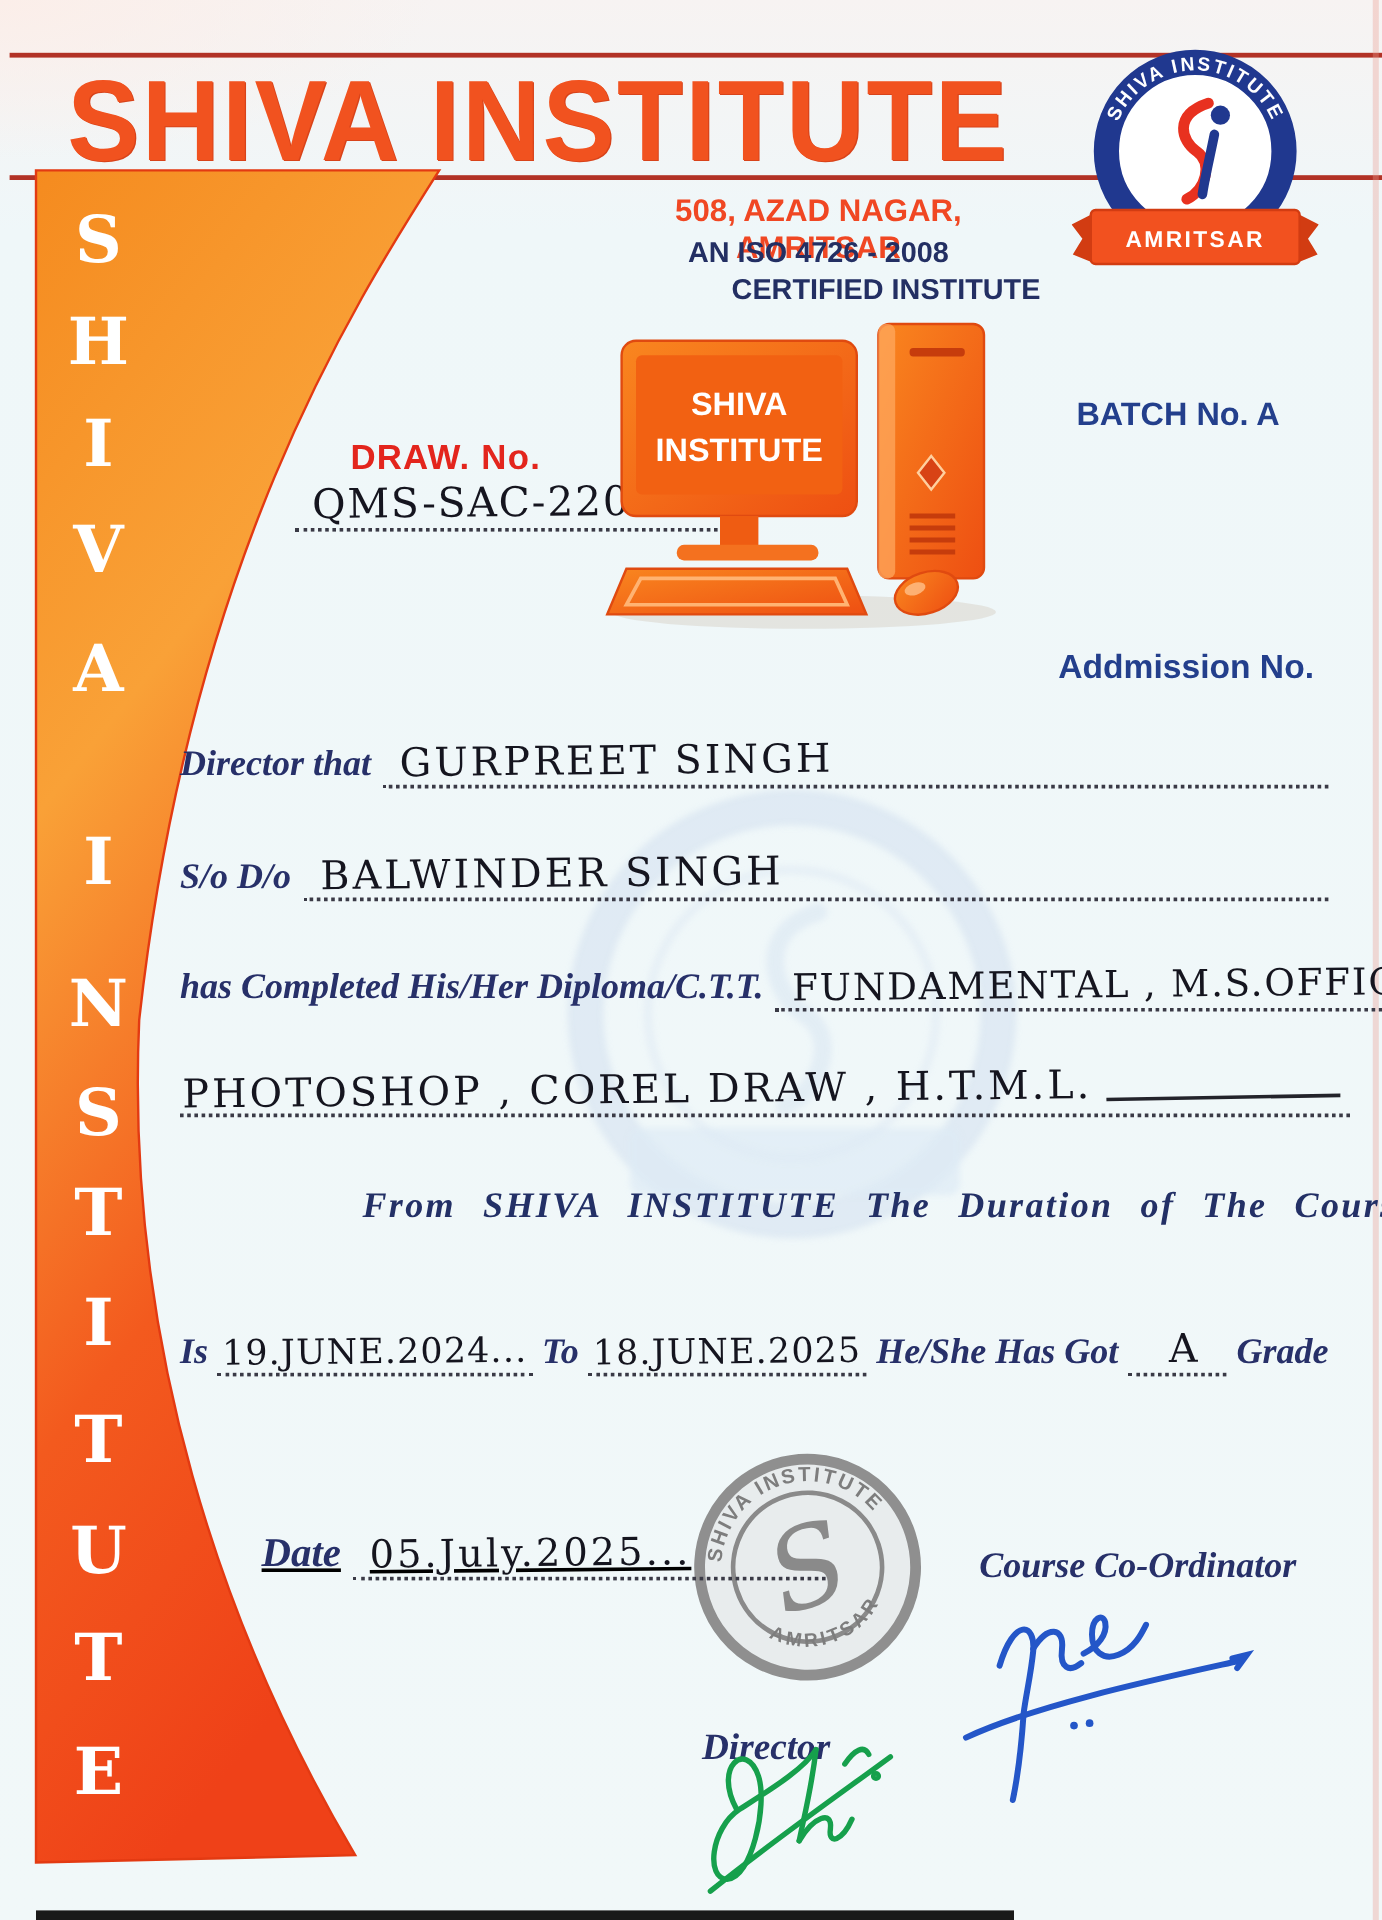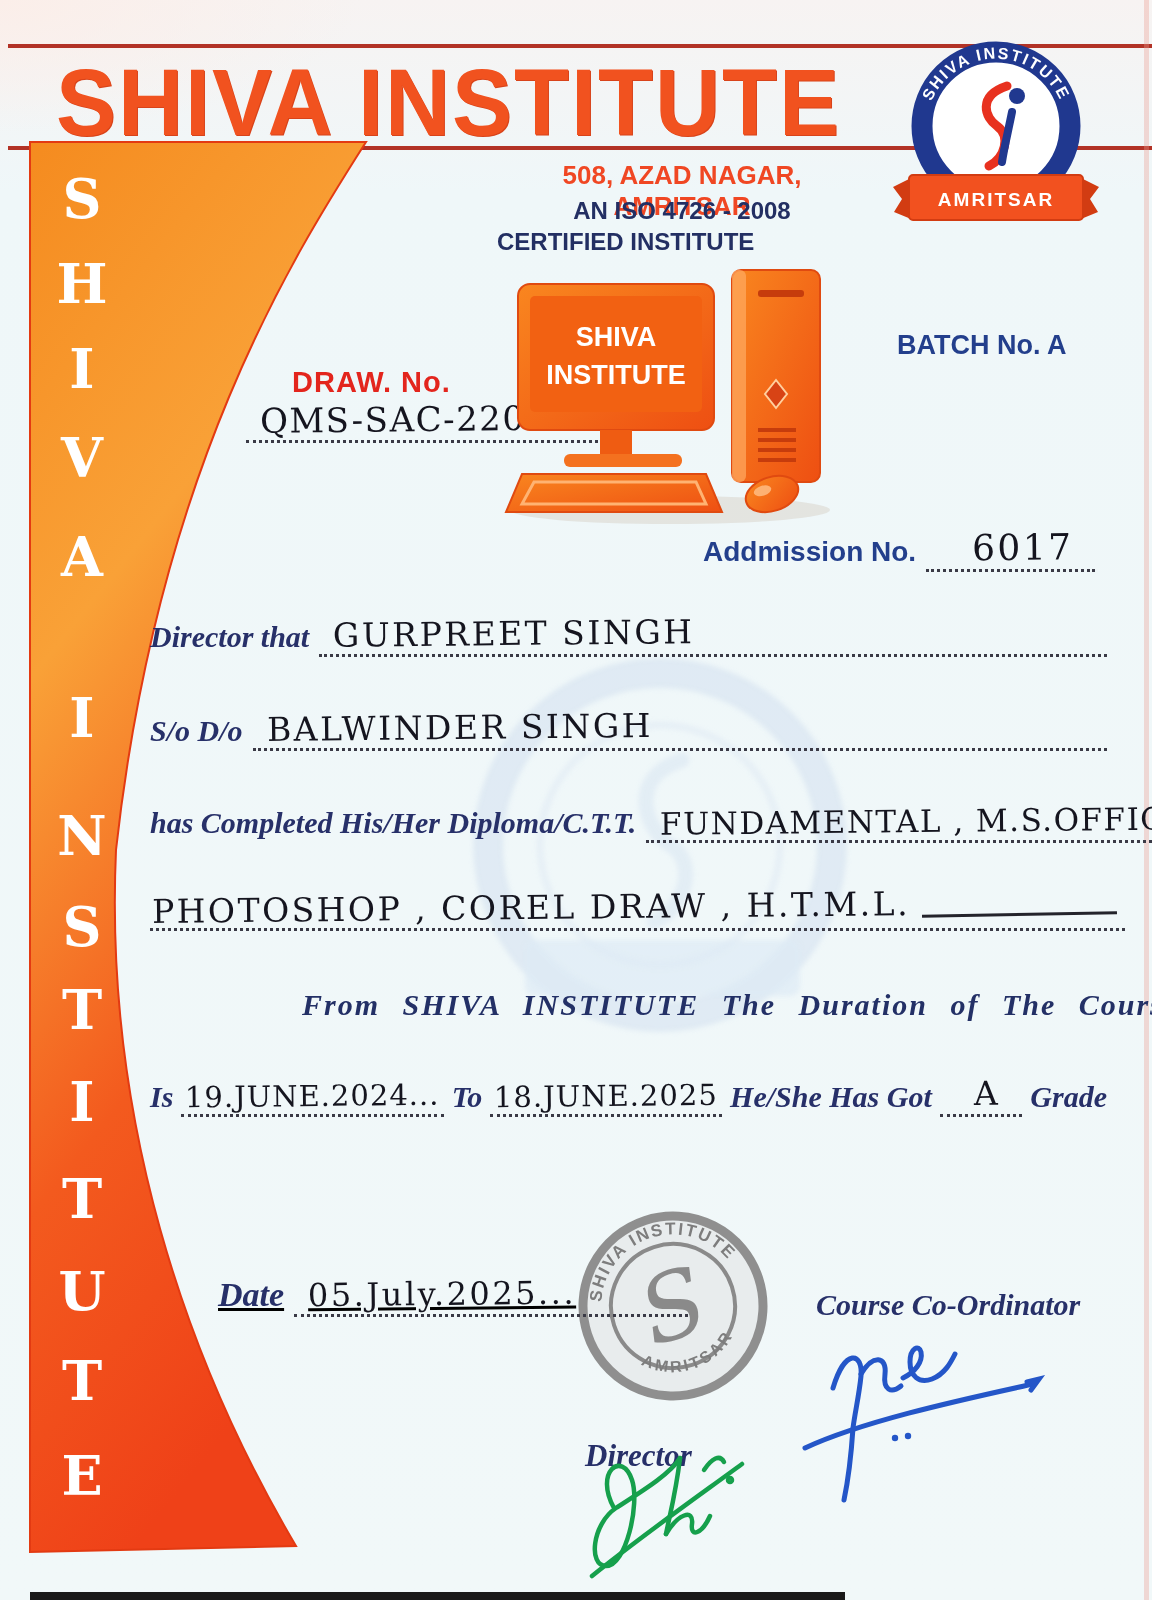--- a/index.html
+++ b/index.html
@@ -11,33 +11,33 @@
   .abs{position:absolute;}
   
   .redline{position:absolute;left:8px;right:0;height:4px;background:#b23226;}
   .title{position:absolute;left:56px;top:54px;font-size:90px;line-height:1;font-weight:800;
          color:#f1521f;letter-spacing:2px;transform:scaleY(1.06);transform-origin:top left;
          text-shadow:1px 1px 0 #d8431a;}
   .addr{position:absolute;left:497px;top:160px;width:370px;text-align:center;
         font-weight:700;font-size:26px;color:#f04723;}
   .iso{position:absolute;left:497px;top:197px;width:370px;text-align:center;
        font-weight:700;font-size:24px;color:#232f63;}
-  .cinst{position:absolute;left:497px;top:228px;width:370px;text-align:left;
+  .cinst{position:absolute;left:497px;top:228px;width:370px;text-align:right;
         font-weight:700;font-size:24px;color:#232f63;}
   .batch{position:absolute;left:897px;top:330px;font-weight:700;font-size:27px;color:#233f8c;}
   
   .certlbl{position:absolute;left:292px;top:366px;font-weight:700;font-size:29px;
            color:#e3251d;letter-spacing:1px;}
   
   .row{position:absolute;display:flex;align-items:flex-end;gap:10px;}
   .it{font-family:"Liberation Serif",serif;font-style:italic;font-weight:600;
       font-size:30px;color:#273069;white-space:nowrap;padding-bottom:3px;}
   .fill{flex:1;border-bottom:3px dotted #3a3a46;min-height:42px;
         display:flex;align-items:flex-end;position:relative;}
-  .fx{flex:0 0 auto;}
+  .fx{flex:0 0 auto;margin-top:30px;}
   .hw{font-family:"DejaVu Serif",serif;font-size:33px;color:#15151f;letter-spacing:2.5px;
       white-space:nowrap;transform:rotate(-0.6deg);padding:0 4px 1px 14px;}
   .hw.sm{font-size:29px;letter-spacing:1px;padding-left:4px;}
   .dash{height:0;border-top:3px solid #23232b;flex:0 0 195px;margin:0 8px 12px 8px;
         transform:rotate(-1deg);}
   .fromline{position:absolute;left:152px;top:988px;width:960px;
         font-family:"Liberation Serif",serif;font-style:italic;font-weight:700;
         font-size:30px;color:#233066;letter-spacing:2px;word-spacing:13px;white-space:nowrap;}
   
   .botstrip{position:absolute;left:30px;bottom:0;width:815px;height:8px;background:#191919;}
@@ -160,25 +160,22 @@
       <path d="M22,212 L206,212 L222,250 L6,250 Z" fill="url(#cg)" stroke="#e04a10" stroke-width="2"></path>
       <path d="M34,220 L196,220 L206,242 L22,242 Z" fill="none" stroke="#ffb372" stroke-width="3"></path>
     </g>
     <g transform="rotate(-18 272 232)">
       <ellipse cx="272" cy="232" rx="27" ry="17" fill="url(#cg)" stroke="#e04a10" stroke-width="2"></ellipse>
       <ellipse cx="264" cy="226" rx="9" ry="5" fill="#ffc18a" opacity="0.8"></ellipse>
     </g>
   </svg>
 
   <div class="batch">BATCH No. A</div>
-  <div class="row" style="left:703px;top:527px;width:392px;">
+  <div class="row" style="left:703px;top:540px;width:392px;flex-direction:column;">
     <span style="font-weight:700;font-size:28px;color:#233f8c;padding-bottom:4px;">Addmission No.</span>
-    <div class="fill">
-      <span class="hw" style="padding-left:46px;font-size:36px;">6017</span>
-    </div>
   </div>
 
   <div class="abs" style="left:150px;right:45px;top:0;height:1600px;z-index:4;pointer-events:none;">
 
     <div class="row" style="left:0;right:0;top:612px;">
       <span class="it">Director that</span>
       <div class="fill">
         <span class="hw">GURPREET SINGH</span>
       </div>
     </div>

